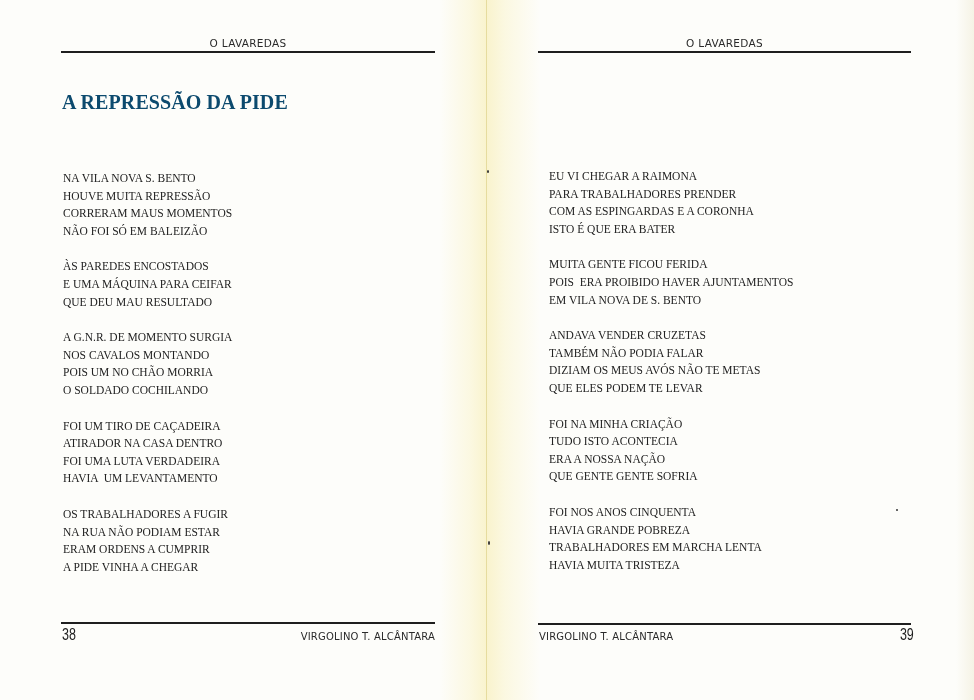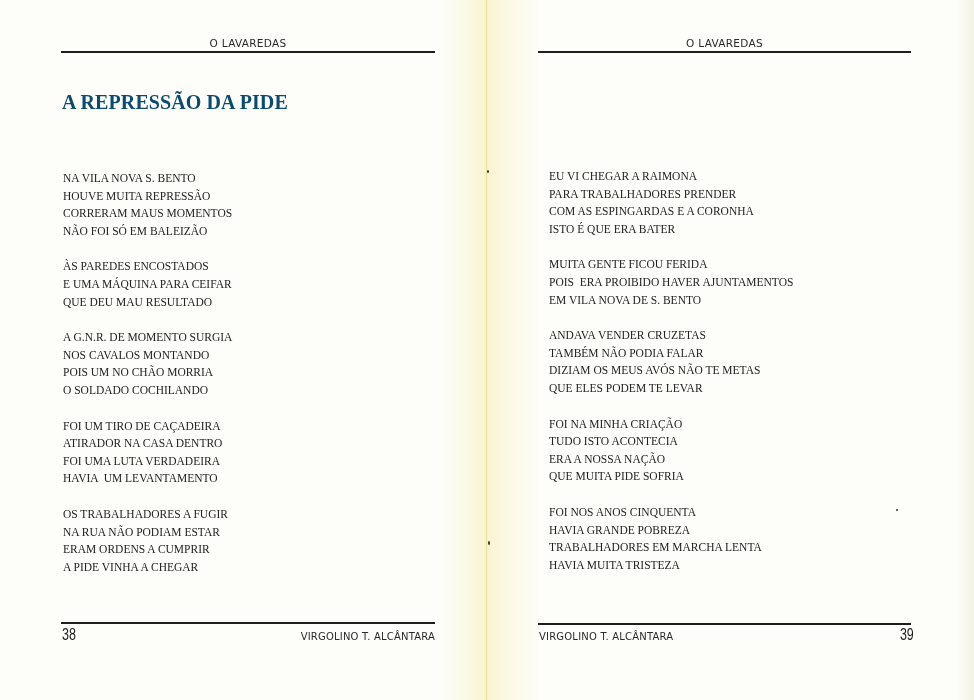--- a/index.html
+++ b/index.html
@@ -143,21 +143,21 @@
       <div class="stanza">
         <div class="verse">ANDAVA VENDER CRUZETAS</div>
         <div class="verse">TAMBÉM NÃO PODIA FALAR</div>
         <div class="verse">DIZIAM OS MEUS AVÓS NÃO TE METAS</div>
         <div class="verse">QUE ELES PODEM TE LEVAR</div>
       </div>
       <div class="stanza">
         <div class="verse">FOI NA MINHA CRIAÇÃO</div>
         <div class="verse">TUDO ISTO ACONTECIA</div>
         <div class="verse">ERA A NOSSA NAÇÃO</div>
-        <div class="verse">QUE MUITA PIDE SOFRIA</div>
+        <div class="verse">QUE GENTE GENTE SOFRIA</div>
       </div>
       <div class="stanza">
         <div class="verse">FOI NOS ANOS CINQUENTA</div>
         <div class="verse">HAVIA GRANDE POBREZA</div>
         <div class="verse">TRABALHADORES EM MARCHA LENTA</div>
         <div class="verse">HAVIA MUITA TRISTEZA</div>
       </div>
     </div>
 
     <div class="rule rule-bottom"></div>

